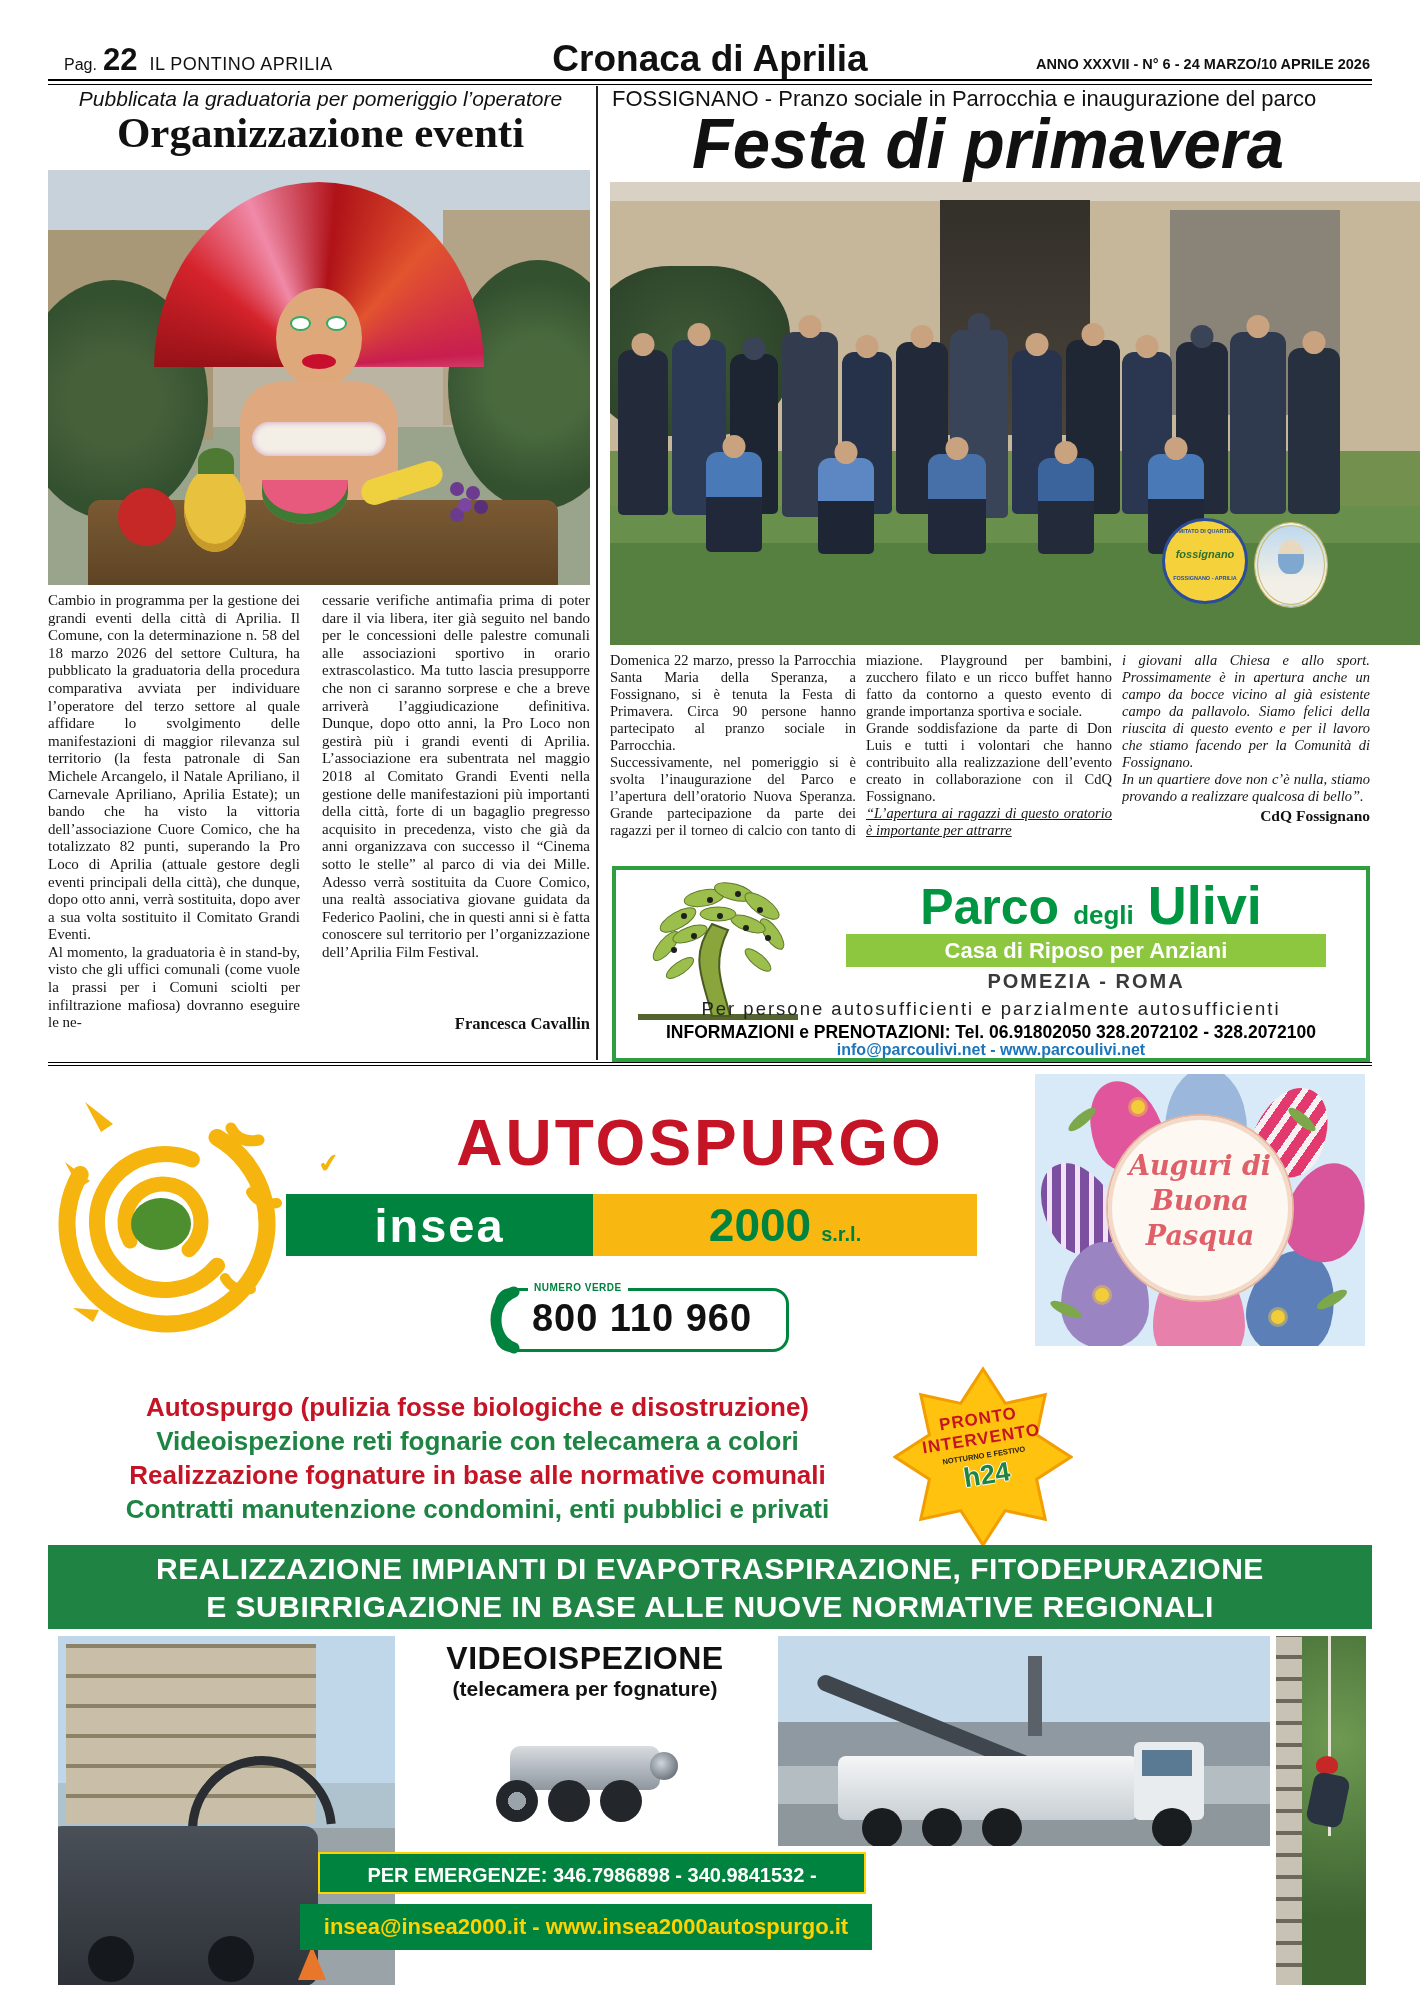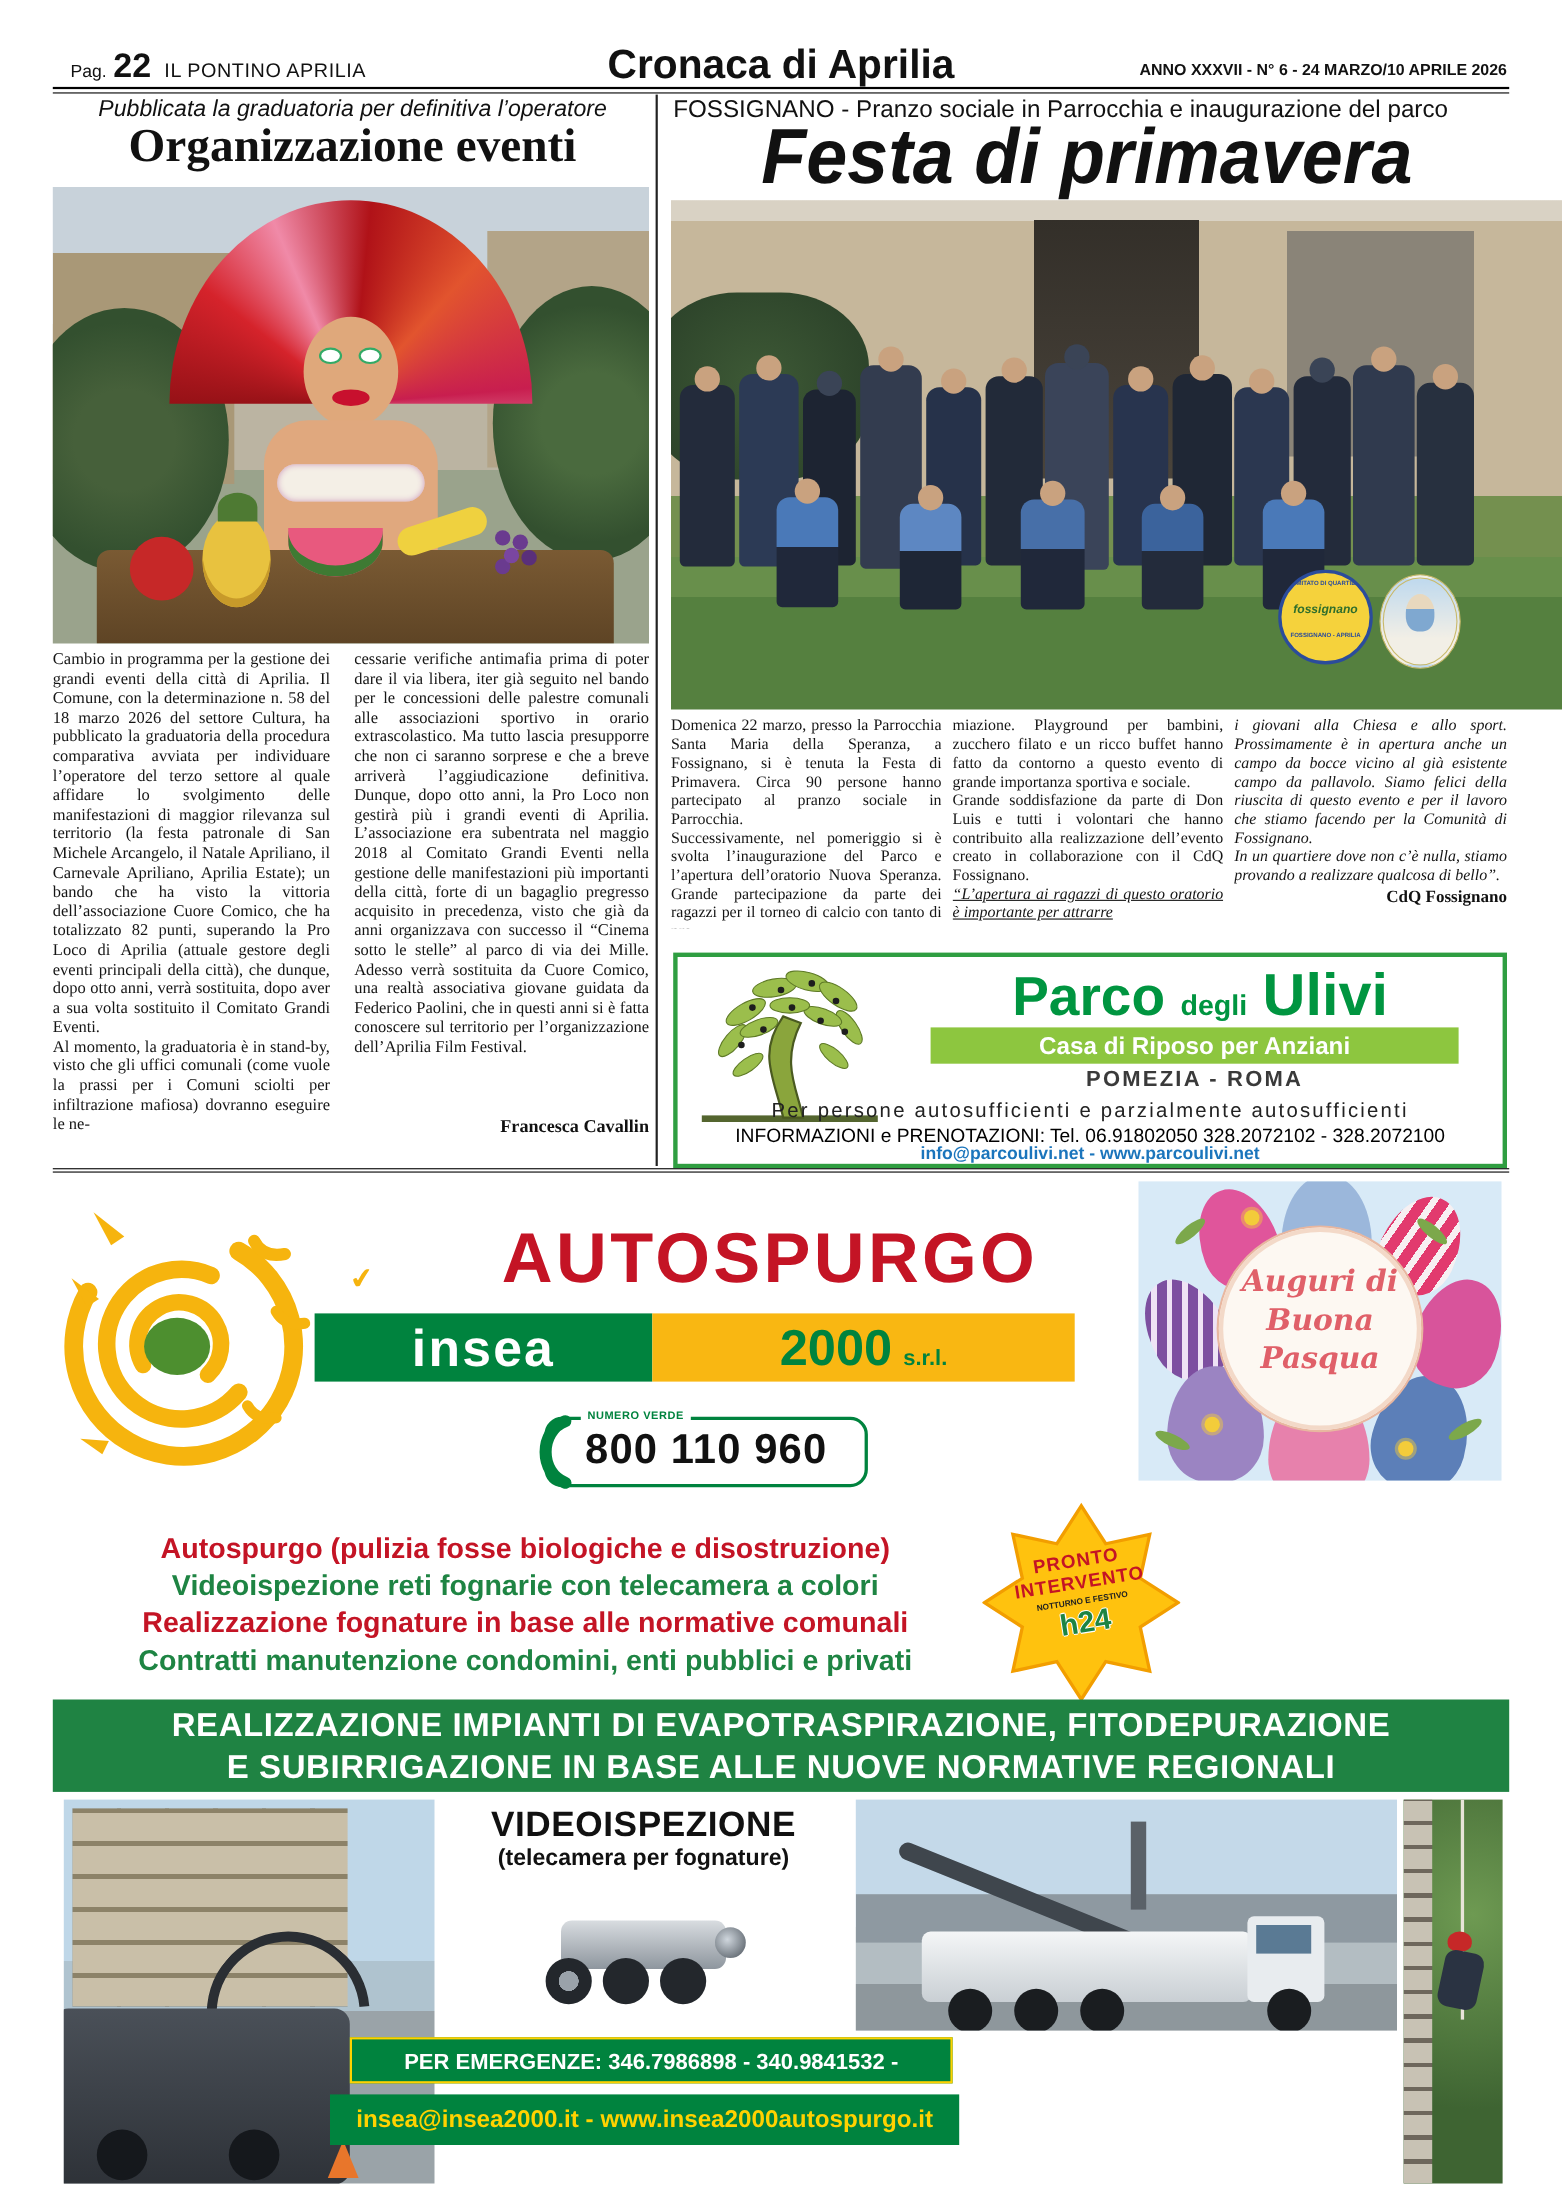--- a/index.html
+++ b/index.html
@@ -35,21 +35,21 @@
     <span style="font-size:16px;">Pag.</span>
     <span style="font-size:31px;font-weight:bold;">22</span>
     <span style="font-size:18px;letter-spacing:.5px;margin-left:6px;">IL PONTINO APRILIA</span>
   </div>
   <div class="abs sans center" style="left:0;right:0;top:38px;font-size:37px;font-weight:bold;">Cronaca di Aprilia</div>
   <div class="abs sans" style="right:50px;top:56px;font-size:14.5px;font-weight:bold;">ANNO XXXVII - N° 6 - 24 MARZO/10 APRILE 2026</div>
   <div class="abs hrule" style="left:48px;right:48px;top:79px;"></div>
 
   <div class="abs vrule" style="left:596px;top:86px;height:974px;"></div>
 
-  <div class="abs sans center" style="left:48px;width:545px;top:87px;font-size:21px;font-style:italic;">Pubblicata la graduatoria per definitiva l’operatore</div>
+  <div class="abs sans center" style="left:48px;width:545px;top:87px;font-size:21px;font-style:italic;">Pubblicata la graduatoria per pomeriggio l’operatore</div>
   <div class="abs center" style="left:48px;width:545px;top:108px;font-size:43px;font-weight:bold;font-family:'Liberation Serif',serif;">Organizzazione eventi</div>
 
   <div class="abs" style="left:48px;top:170px;width:542px;height:415px;overflow:hidden;background:linear-gradient(#C8D2DA 0 30%,#BBB4A2 30% 62%,#9AA38C 62%);">
     <div class="abs" style="left:0;top:60px;width:165px;height:210px;background:#A99877;"></div>
     <div class="abs" style="left:395px;top:40px;width:147px;height:215px;background:#B3A488;"></div>
     <div class="abs" style="left:-30px;top:110px;width:190px;height:240px;border-radius:50%;background:radial-gradient(circle,#46603A 30%,#33502F 70%);"></div>
     <div class="abs" style="left:400px;top:90px;width:180px;height:250px;border-radius:50%;background:radial-gradient(circle,#4A6A3E 30%,#33502F 70%);"></div>
 
     <div class="abs" style="left:106px;top:12px;width:330px;height:185px;border-radius:165px 165px 0 0/185px 185px 0 0;background:conic-gradient(from 265deg at 50% 100%,#8E0F14,#D5232B 12%,#F08AA8 20%,#B01218 28%,#E2542E 38%,#C81E4F 50%,#F3B9C8 58%,#A50F14 68%,#E04040 80%,#8E0F14 95%);"></div>
     <div class="abs" style="left:228px;top:118px;width:86px;height:100px;border-radius:50%;background:#DFA87B;"></div>
@@ -155,21 +155,21 @@
       </g>
     </svg>
     <div class="abs sans" style="left:210px;top:4px;width:530px;display:flex;justify-content:center;align-items:baseline;gap:14px;">
       <span style="font-size:50px;font-weight:bold;color:#009540;">Parco</span>
       <span style="font-size:26px;font-weight:bold;color:#009540;">degli</span>
       <span style="font-size:54px;font-weight:bold;color:#009540;">Ulivi</span>
     </div>
     <div class="abs sans center" style="left:230px;top:64px;width:480px;height:33px;line-height:33px;background:#8DC63F;color:#fff;font-size:22px;font-weight:bold;">Casa di Riposo per Anziani</div>
     <div class="abs sans center" style="left:230px;top:100px;width:480px;font-size:20px;font-weight:bold;color:#3A3A3A;letter-spacing:2px;">POMEZIA - ROMA</div>
     <div class="abs sans center" style="left:0;right:0;top:128px;font-size:18.5px;color:#222;letter-spacing:2px;">Per persone autosufficienti e parzialmente autosufficienti</div>
-    <div class="abs sans center" style="left:0;right:0;top:152px;font-size:17.5px;font-weight:normal;color:#000;">INFORMAZIONI e PRENOTAZIONI: Tel. 06.91802050  328.2072102 - 328.2072100</div>
+    <div class="abs sans center" style="left:0;right:0;top:152px;font-size:17.5px;font-weight:bold;color:#000;">INFORMAZIONI e PRENOTAZIONI: Tel. 06.91802050  328.2072102 - 328.2072100</div>
     <div class="abs sans center" style="left:0;right:0;top:171px;font-size:16px;font-weight:bold;color:#1B75BC;">info@parcoulivi.net - www.parcoulivi.net</div>
   </div>
 
   <div class="abs hrule2" style="left:48px;right:48px;top:1062px;"></div>
 
   <svg class="abs" style="left:55px;top:1072px;" width="250" height="278" viewBox="0 0 250 278">
     <circle cx="112" cy="152" r="100" fill="none" stroke="#F6B40E" stroke-width="17" stroke-dasharray="470 160" stroke-linecap="round" transform="rotate(-60 112 152)"></circle>
     <circle cx="110" cy="150" r="68" fill="none" stroke="#F6B40E" stroke-width="16" stroke-dasharray="300 130" stroke-linecap="round" transform="rotate(40 110 150)"></circle>
     <circle cx="108" cy="150" r="38" fill="none" stroke="#F6B40E" stroke-width="15" stroke-dasharray="170 70" stroke-linecap="round" transform="rotate(150 108 150)"></circle>
     <ellipse cx="106" cy="152" rx="30" ry="26" fill="#4D8F2F"></ellipse>

